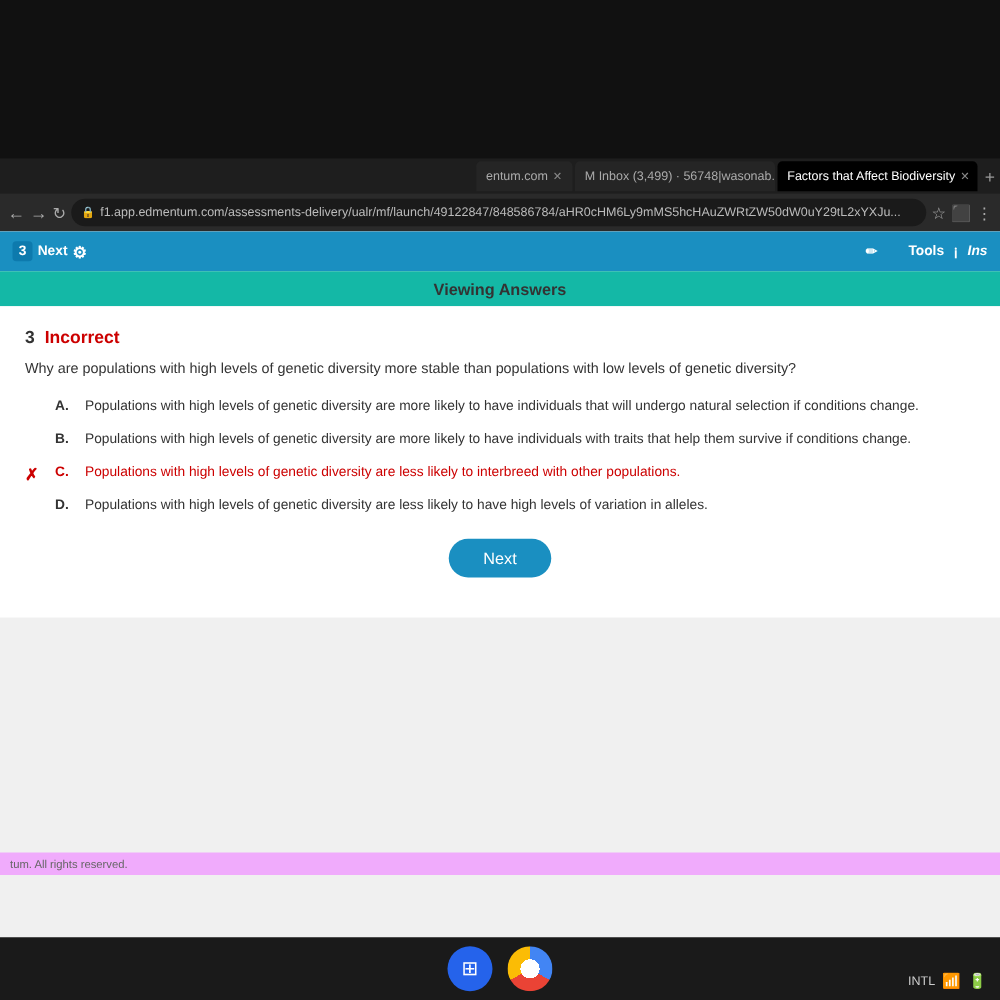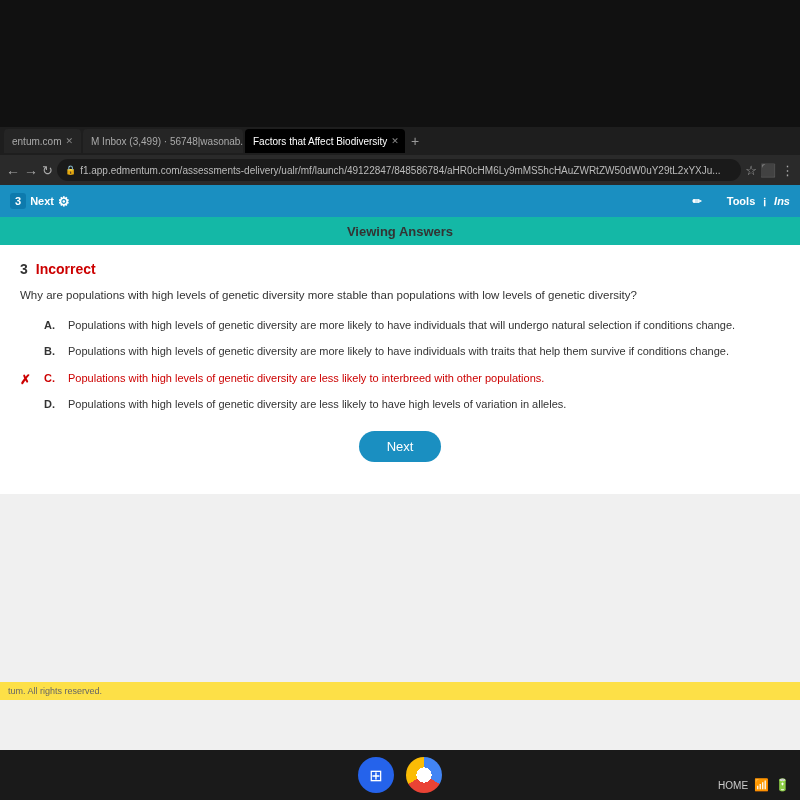--- a/index.html
+++ b/index.html
@@ -31,20 +31,21 @@
 
     .tab-bar {
       display: flex;
       align-items: center;
       background: #1e1e1e;
       height: 28px;
       padding: 0 4px;
       font-size: 11px;
       color: #ccc;
       gap: 2px;
+      justify-content: flex-end;
     }
 
     .tab {
       display: flex;
       align-items: center;
       padding: 3px 8px;
       border-radius: 4px 4px 0 0;
       height: 24px;
       font-size: 10px;
       cursor: pointer;
@@ -282,21 +283,21 @@
         conic-gradient(#4285F4 0deg 120deg, #EA4335 120deg 240deg, #FBBC05 240deg 360deg);
       border-radius: 50%;
     }
 
     .footer-bar {
       position: absolute;
       bottom: 50px;
       left: 0;
       right: 0;
       height: 18px;
-      background: #fde047;
+      background: #f0abfc;
       font-size: 9px;
       color: #666;
       display: flex;
       align-items: center;
       padding: 0 8px;
     }
 
     .system-tray {
       position: absolute;
       bottom: 8px;
@@ -411,17 +412,17 @@
     <span>tum. All rights reserved.</span>
   </div>
 </div>
 
 <div class="taskbar">
   <div class="taskbar-icon windows">
     <span style="color:white; font-size:16px;">⊞</span>
   </div>
   <div class="taskbar-icon chrome"></div>
   <div class="system-tray">
-    <span style="color:#ccc; font-size:10px;">HOME</span>
+    <span style="color:#ccc; font-size:10px;">INTL</span>
     <span style="color:#ccc; font-size:12px;">📶</span>
     <span style="color:#ccc; font-size:12px;">🔋</span>
   </div>
 </div>
 
 </body></html>

